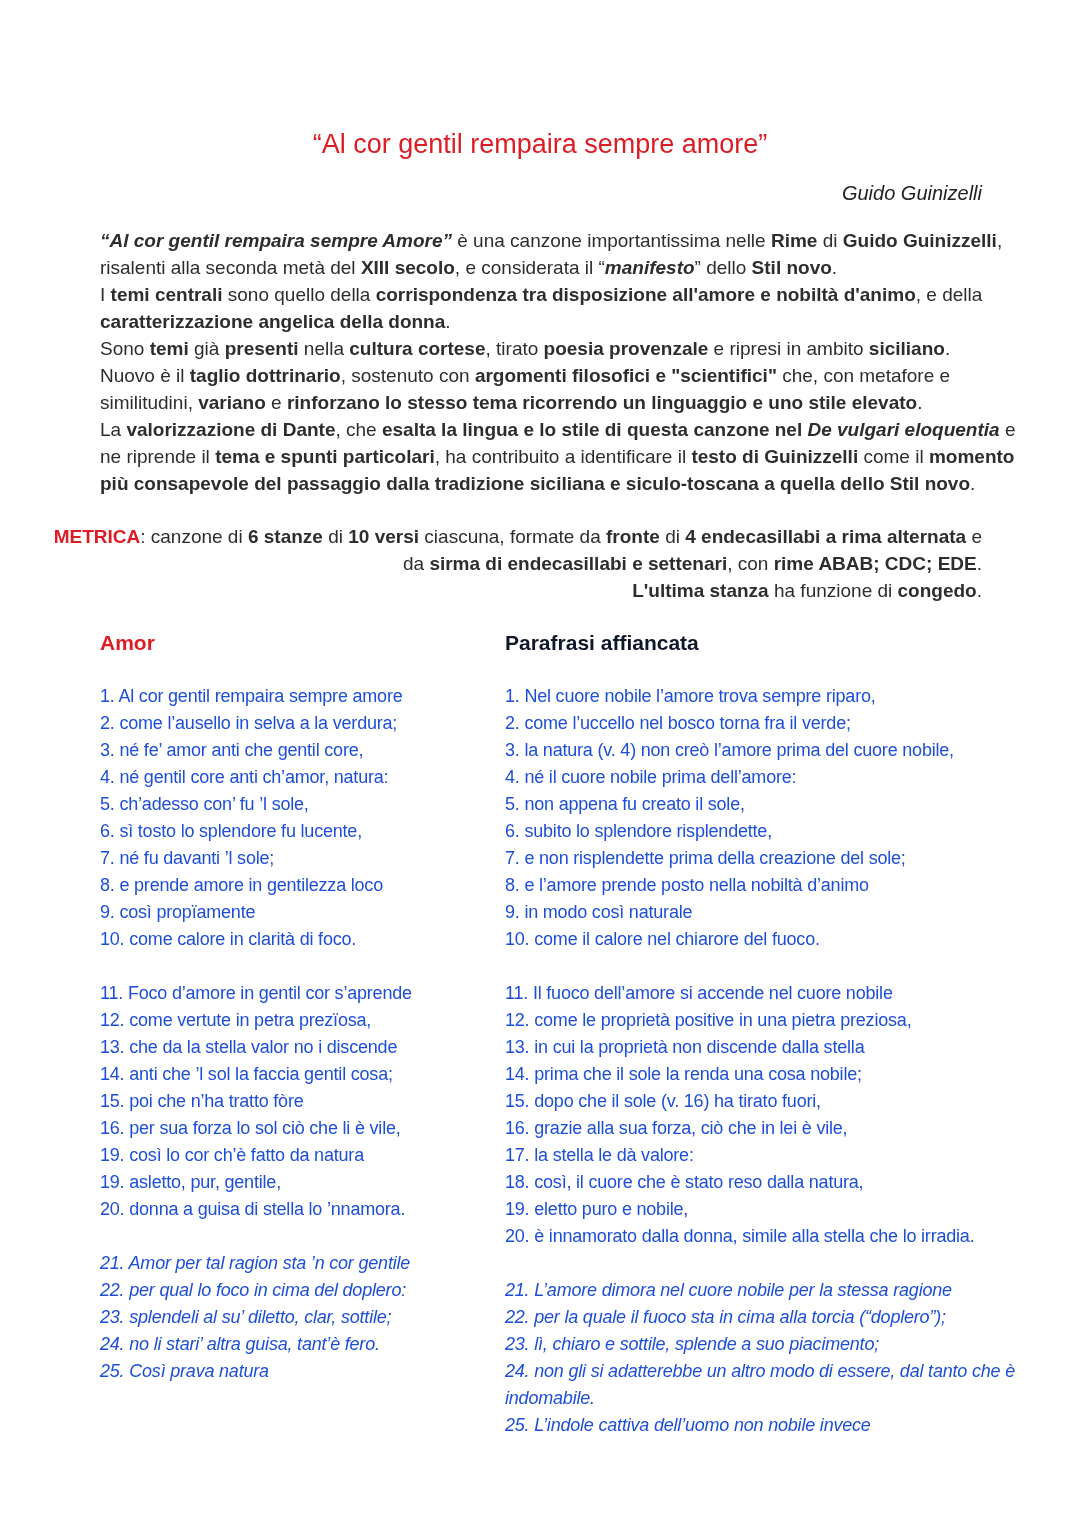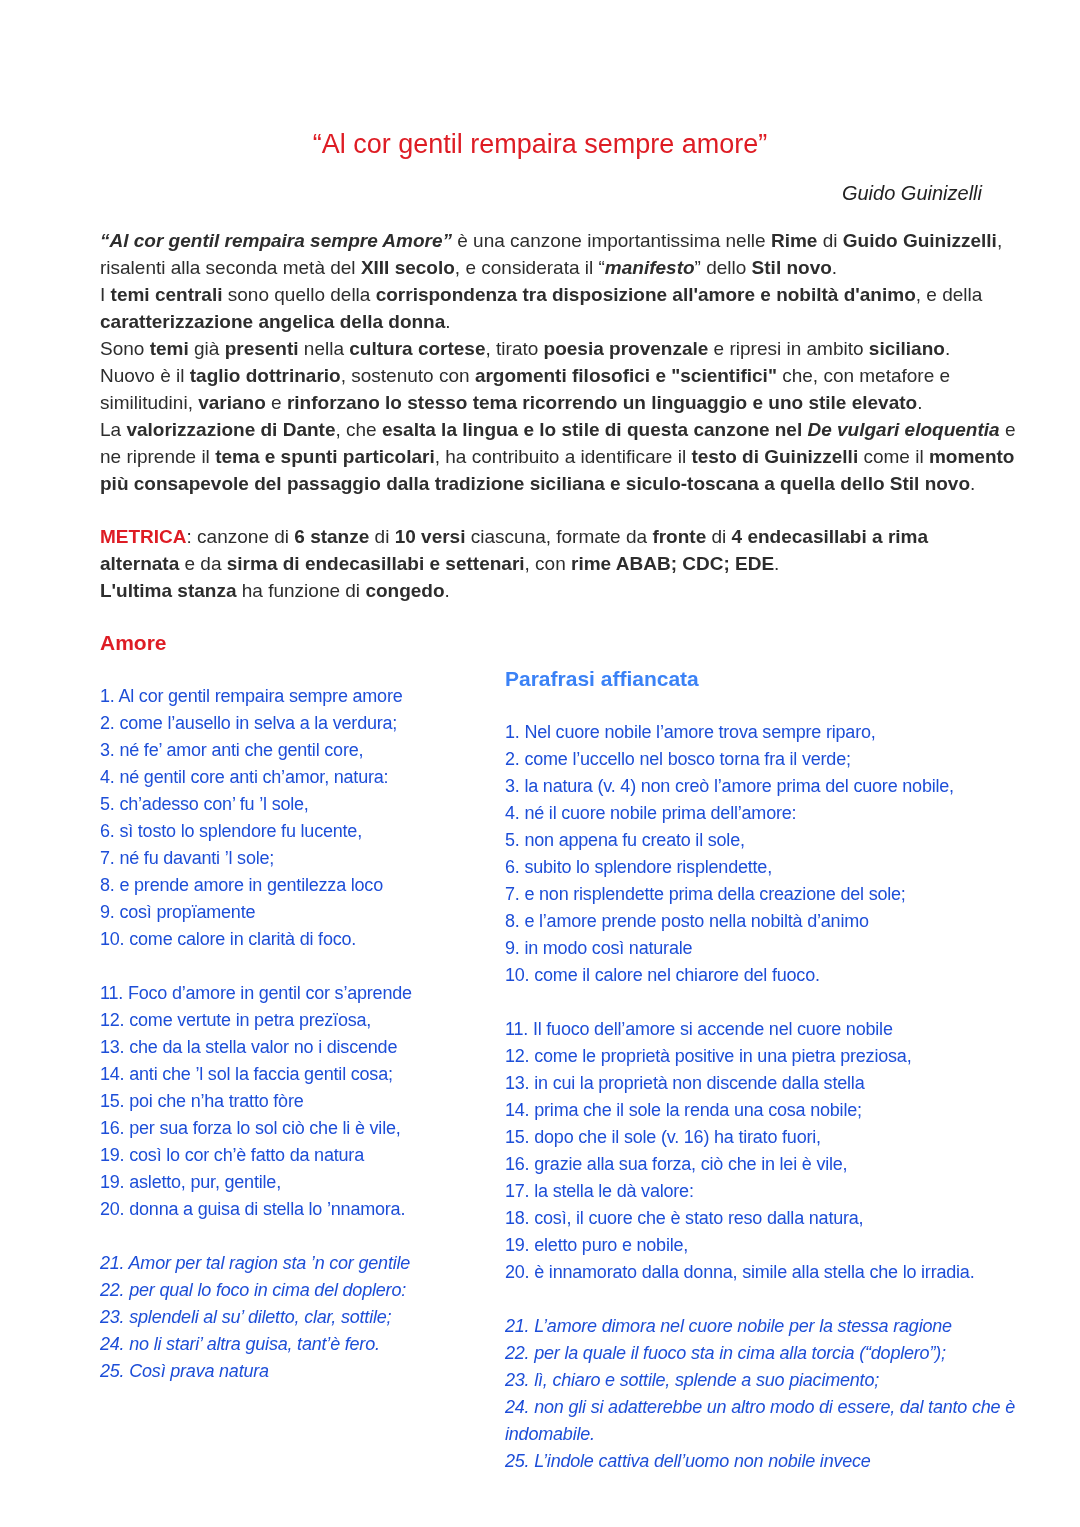--- a/index.html
+++ b/index.html
@@ -40,23 +40,24 @@
   }
   .intro-block {
     margin: 21px 54px 0 100px;
     font-size: 19px;
     line-height: 27px;
   }
   .intro-block p, .metrica-block p {
     margin: 0;
   }
   .metrica-block {
-    margin: 26px 98px 0 100px;
+    margin: 26px 98px 0 40px;
     font-size: 19px;
     line-height: 27px;
+    text-align: right;
   }
   .b { font-weight: 700; }
   .i { font-style: italic; }
   .columns {
     display: grid;
     grid-template-columns: 405px 1fr;
     margin: 25px 15px 0 100px;
     align-items: start;
   }
   .col-heading {
@@ -95,21 +96,21 @@
   </div>
 
   <div class="metrica-block">
     <p><span class="b" style="color: rgb(222, 28, 36);">METRICA</span><span>: canzone di </span><span class="b">6 stanze</span><span> di </span><span class="b">10 versi</span><span> ciascuna, formate da </span><span class="b">fronte</span><span> di </span><span class="b">4 endecasillabi a rima alternata</span><span> e da </span><span class="b">sirma di endecasillabi e settenari</span><span>, con </span><span class="b">rime ABAB; CDC; EDE</span><span>.</span></p>
     <p><span class="b">L'ultima stanza</span><span> ha funzione di </span><span class="b">congedo</span><span>.</span></p>
   </div>
 
   <div class="columns">
 
     <div class="col">
-      <h2 class="col-heading" style="color: rgb(222, 28, 36);">Amore</h2>
+      <h2 class="col-heading" style="color: rgb(222, 28, 36);">Amor</h2>
       <div class="stanza">
           <div class="poem-line">1. Al cor gentil rempaira sempre amore</div>
           <div class="poem-line">2. come l’ausello in selva a la verdura;</div>
           <div class="poem-line">3. né fe’ amor anti che gentil core,</div>
           <div class="poem-line">4. né gentil core anti ch’amor, natura:</div>
           <div class="poem-line">5. ch’adesso con’ fu ’l sole,</div>
           <div class="poem-line">6. sì tosto lo splendore fu lucente,</div>
           <div class="poem-line">7. né fu davanti ’l sole;</div>
           <div class="poem-line">8. e prende amore in gentilezza loco</div>
           <div class="poem-line">9. così propïamente</div>
@@ -129,21 +130,21 @@
       <div class="stanza">
           <div class="poem-line">21. Amor per tal ragion sta ’n cor gentile</div>
           <div class="poem-line">22. per qual lo foco in cima del doplero:</div>
           <div class="poem-line">23. splendeli al su’ diletto, clar, sottile;</div>
           <div class="poem-line">24. no li stari’ altra guisa, tant’è fero.</div>
           <div class="poem-line">25. Così prava natura</div>
         </div>
     </div>
 
     <div class="col">
-      <h2 class="col-heading" style="color: #3b82f6; margin-top: 36px;">Parafrasi affiancata</h2>
+      <h2 class="col-heading" style="color: #0f172a;">Parafrasi affiancata</h2>
       <div class="stanza">
           <div class="poem-line">1. Nel cuore nobile l’amore trova sempre riparo,</div>
           <div class="poem-line">2. come l’uccello nel bosco torna fra il verde;</div>
           <div class="poem-line">3. la natura (v. 4) non creò l’amore prima del cuore nobile,</div>
           <div class="poem-line">4. né il cuore nobile prima dell’amore:</div>
           <div class="poem-line">5. non appena fu creato il sole,</div>
           <div class="poem-line">6. subito lo splendore risplendette,</div>
           <div class="poem-line">7. e non risplendette prima della creazione del sole;</div>
           <div class="poem-line">8. e l’amore prende posto nella nobiltà d’animo</div>
           <div class="poem-line">9. in modo così naturale</div>

